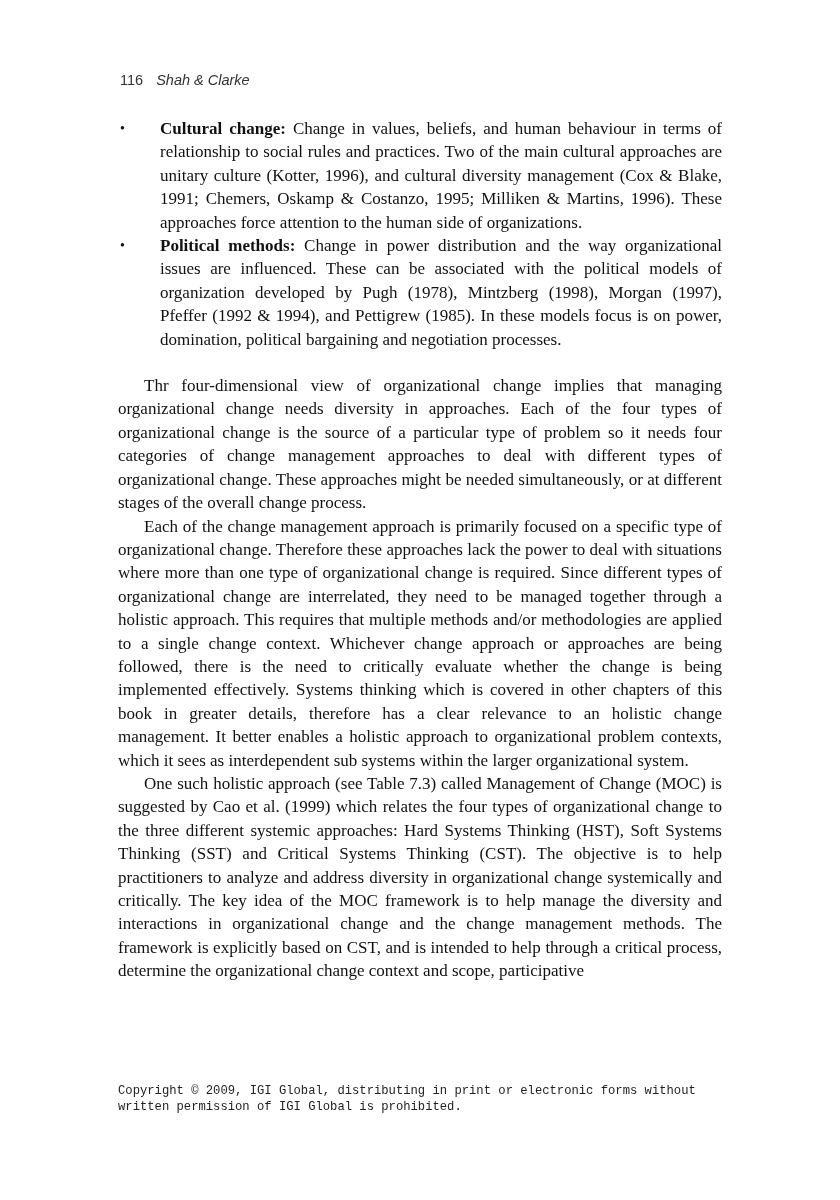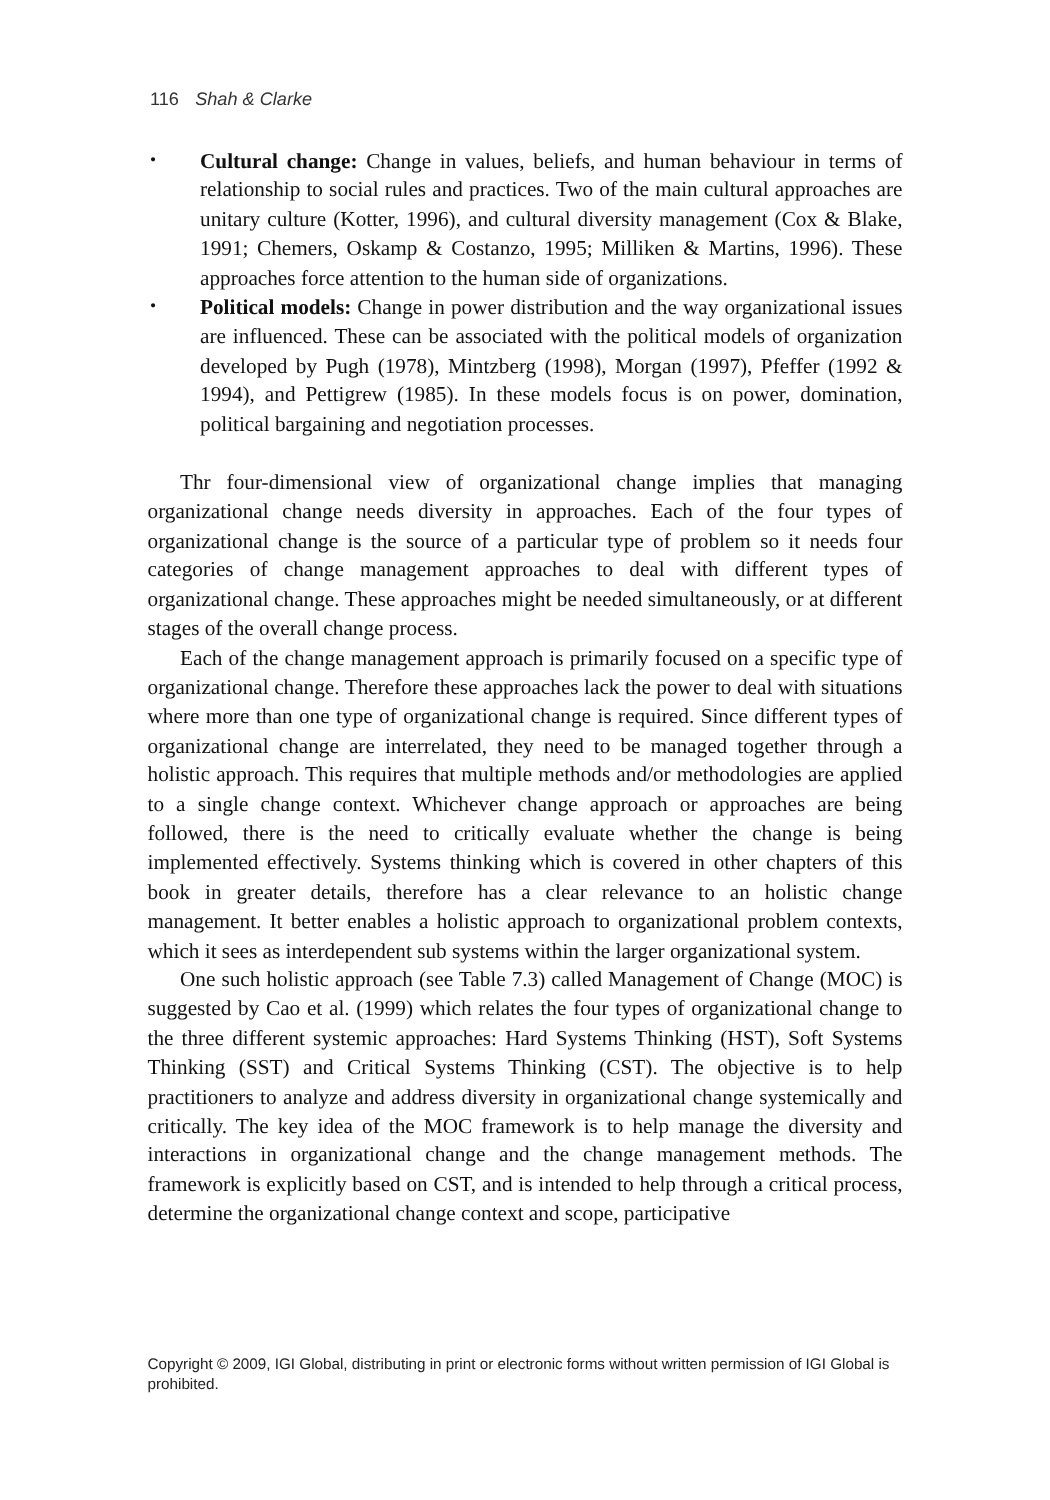--- a/index.html
+++ b/index.html
@@ -8,41 +8,41 @@
     .running-head { position: absolute; left: 120px; top: 72px; font-family: "Liberation Sans", sans-serif; font-size: 14.5px; color: #333; }
     .running-head .pg { margin-right: 9px; }
     .running-head .auth { font-style: italic; }
     .body-text { position: absolute; left: 118px; top: 117px; width: 604px; font-family: "Liberation Serif", serif; font-size: 17px; line-height: 23.4px; color: #111; }
     .bullets { margin: 0; padding: 0; list-style: none; }
     .bullet { position: relative; padding-left: 42px; text-align: justify; }
     .bullet .dot { position: absolute; left: 2px; top: 0; font-size: 14px; }
     .bullet b { font-weight: bold; }
     .gap { height: 23px; }
     .para { margin: 0; text-indent: 26px; text-align: justify; }
-    .footer { position: absolute; left: 118px; top: 1083px; width: 610px; font-family: Liberation Sans, sans-serif; font-size: 12.2px; line-height: 16px; color: #222; }
+    .footer { position: absolute; left: 118px; top: 1083px; width: 610px; font-family: Liberation Mono, monospace; font-size: 12.2px; line-height: 16px; color: #222; }
   </style>
 </head>
 <body>
 
 <div class="page">
 
   <div class="running-head">
     <span class="pg">116</span>
     <span class="auth">Shah &amp; Clarke</span>
   </div>
 
   <div class="body-text">
     <ul class="bullets">
       <li class="bullet">
         <span class="dot">•</span>
         <b>Cultural change:</b><span> Change in values, beliefs, and human behaviour in terms of relationship to social rules and practices. Two of the main cultural approaches are unitary culture (Kotter, 1996), and cultural diversity management (Cox &amp; Blake, 1991; Chemers, Oskamp &amp; Costanzo, 1995; Milliken &amp; Martins, 1996). These approaches force attention to the human side of organizations.</span>
       </li>
       <li class="bullet">
         <span class="dot">•</span>
-        <b>Political models:</b><span> Change in power distribution and the way organizational issues are influenced. These can be associated with the political models of organization developed by Pugh (1978), Mintzberg (1998), Morgan (1997), Pfeffer (1992 &amp; 1994), and Pettigrew (1985). In these models focus is on power, domination, political bargaining and negotiation processes.</span>
+        <b>Political methods:</b><span> Change in power distribution and the way organizational issues are influenced. These can be associated with the political models of organization developed by Pugh (1978), Mintzberg (1998), Morgan (1997), Pfeffer (1992 &amp; 1994), and Pettigrew (1985). In these models focus is on power, domination, political bargaining and negotiation processes.</span>
       </li>
     </ul>
 
     <div class="gap"></div>
 
     <p class="para">Thr four-dimensional view of organizational change implies that managing organizational change needs diversity in approaches. Each of the four types of organizational change is the source of a particular type of problem so it needs four categories of change management approaches to deal with different types of organizational change. These approaches might be needed simultaneously, or at different stages of the overall change process.</p>
     <p class="para">Each of the change management approach is primarily focused on a specific type of organizational change. Therefore these approaches lack the power to deal with situations where more than one type of organizational change is required. Since different types of organizational change are interrelated, they need to be managed together through a holistic approach. This requires that multiple methods and/or methodologies are applied to a single change context. Whichever change approach or approaches are being followed, there is the need to critically evaluate whether the change is being implemented effectively. Systems thinking which is covered in other chapters of this book in greater details, therefore has a clear relevance to an holistic change management. It better enables a holistic approach to organizational problem contexts, which it sees as interdependent sub systems within the larger organizational system.</p>
     <p class="para">One such holistic approach (see Table 7.3) called Management of Change (MOC) is suggested by Cao et al. (1999) which relates the four types of organizational change to the three different systemic approaches: Hard Systems Thinking (HST), Soft Systems Thinking (SST) and Critical Systems Thinking (CST). The objective is to help practitioners to analyze and address diversity in organizational change systemically and critically. The key idea of the MOC framework is to help manage the diversity and interactions in organizational change and the change management methods. The framework is explicitly based on CST, and is intended to help through a critical process, determine the organizational change context and scope, participative</p>
   </div>
 

